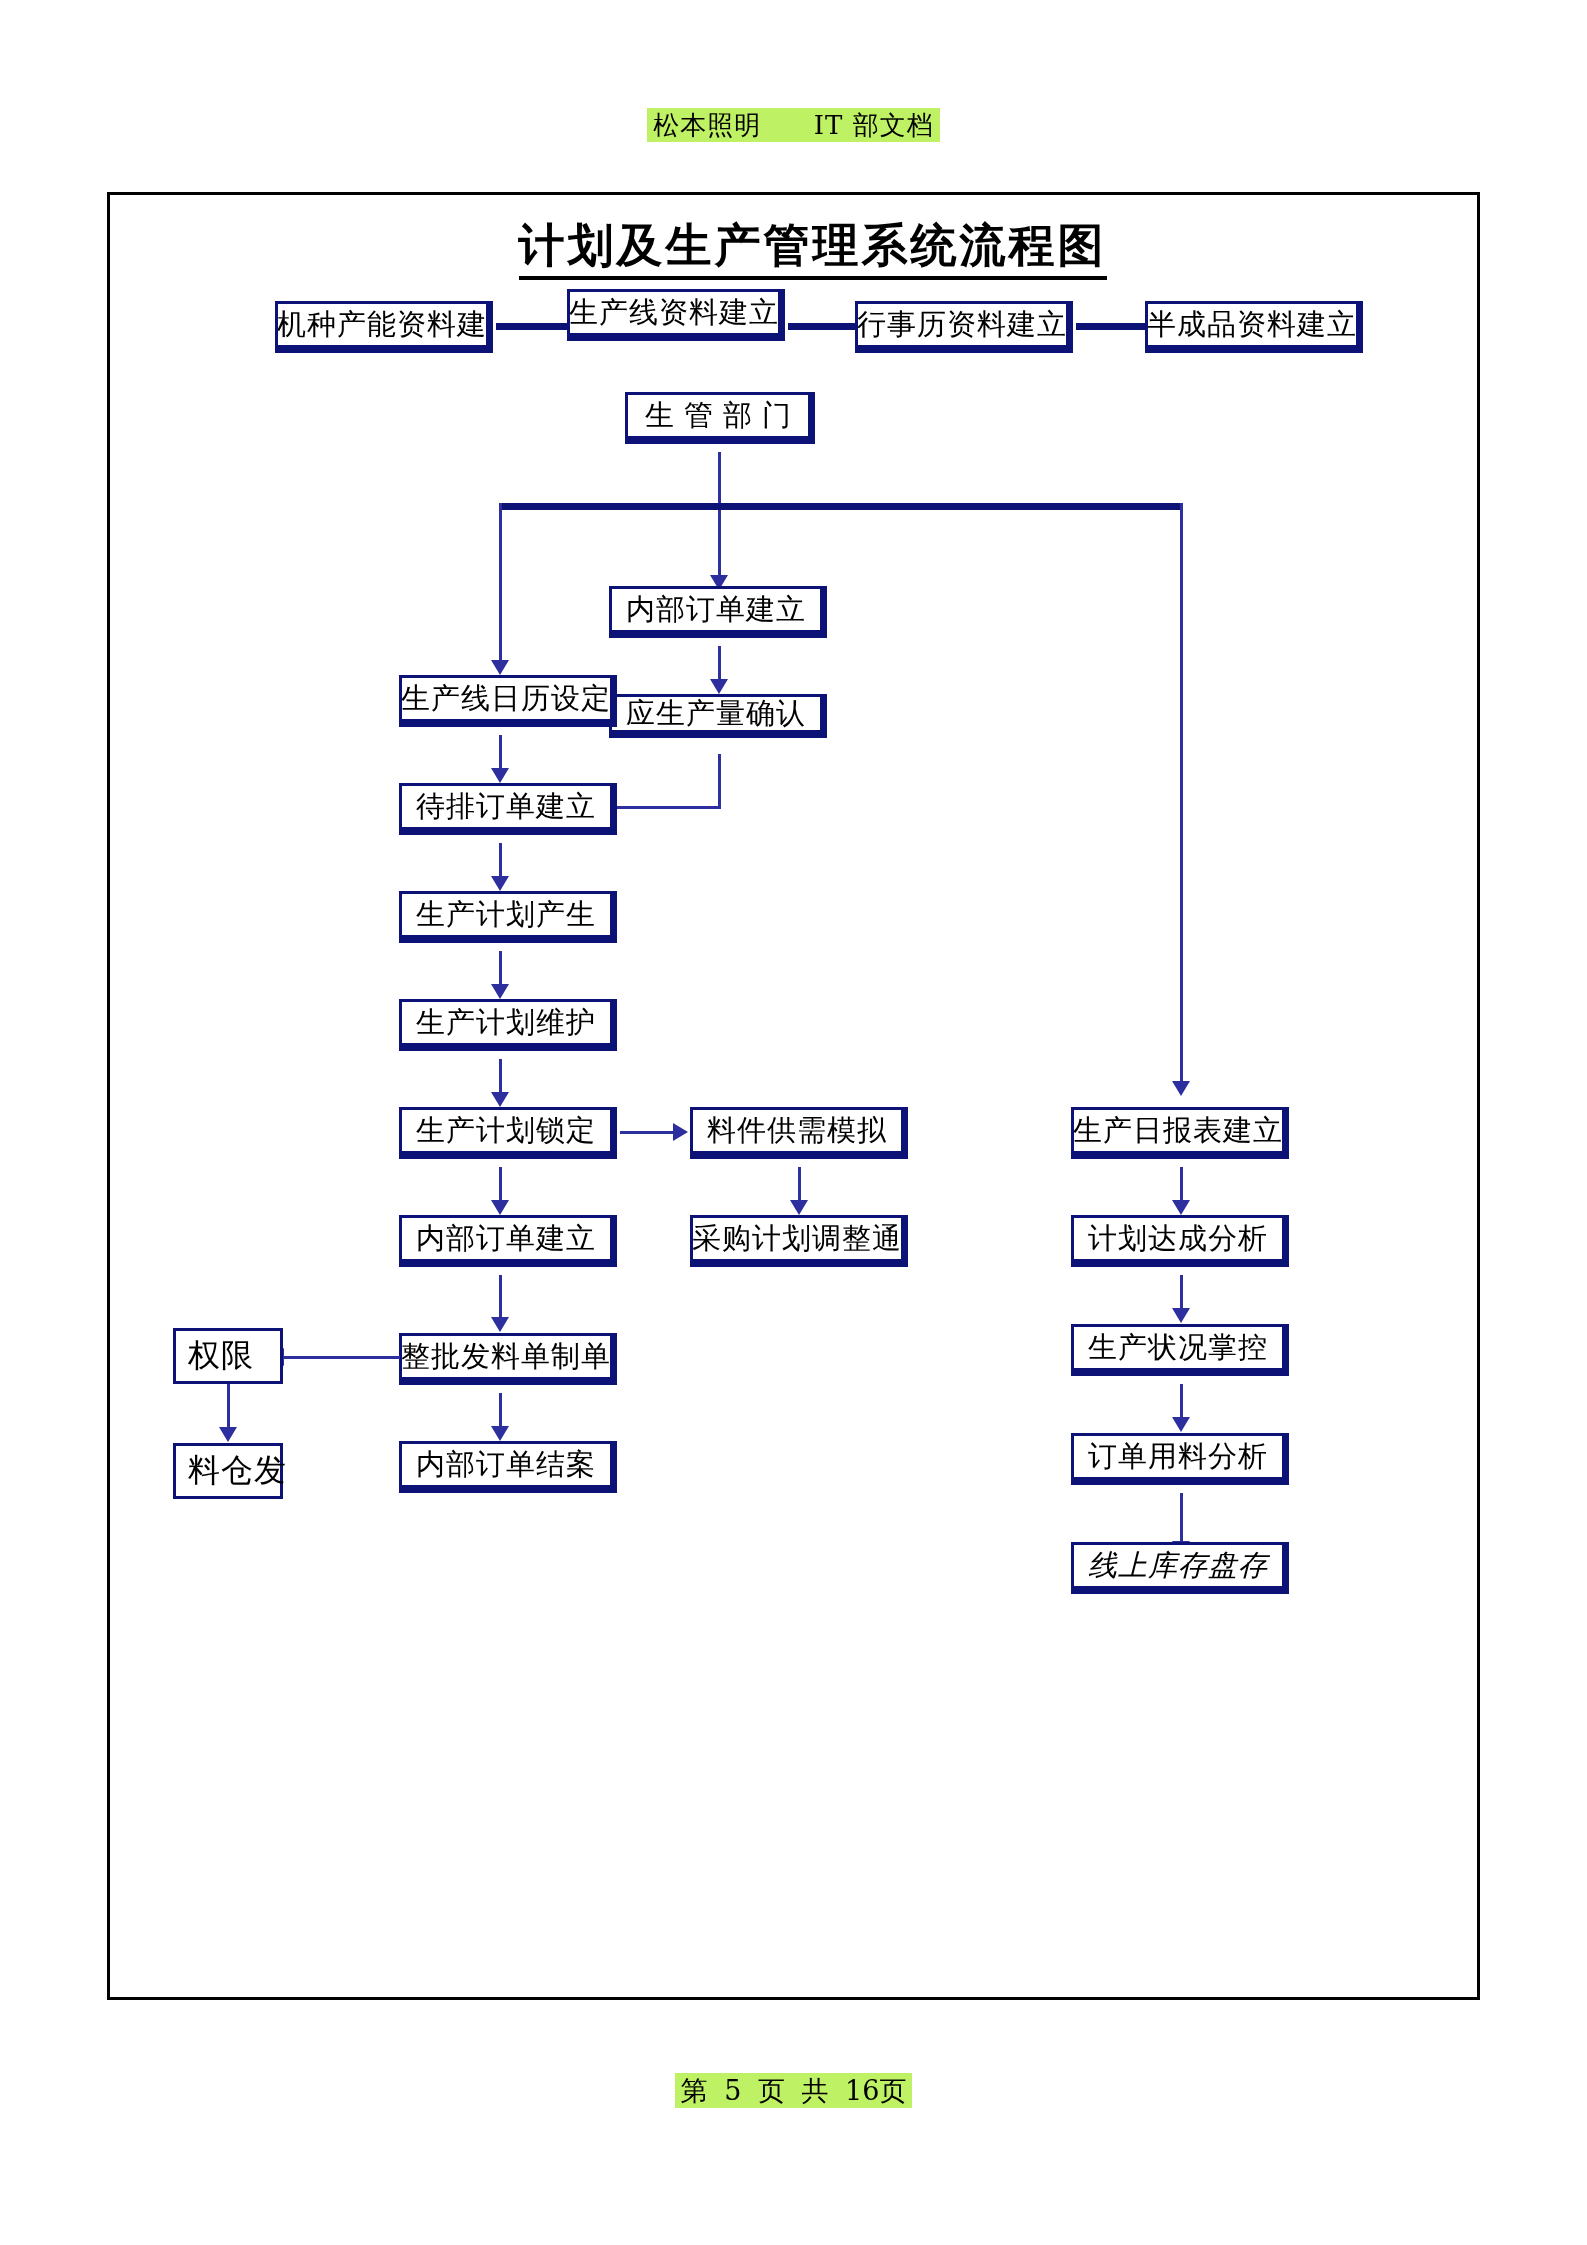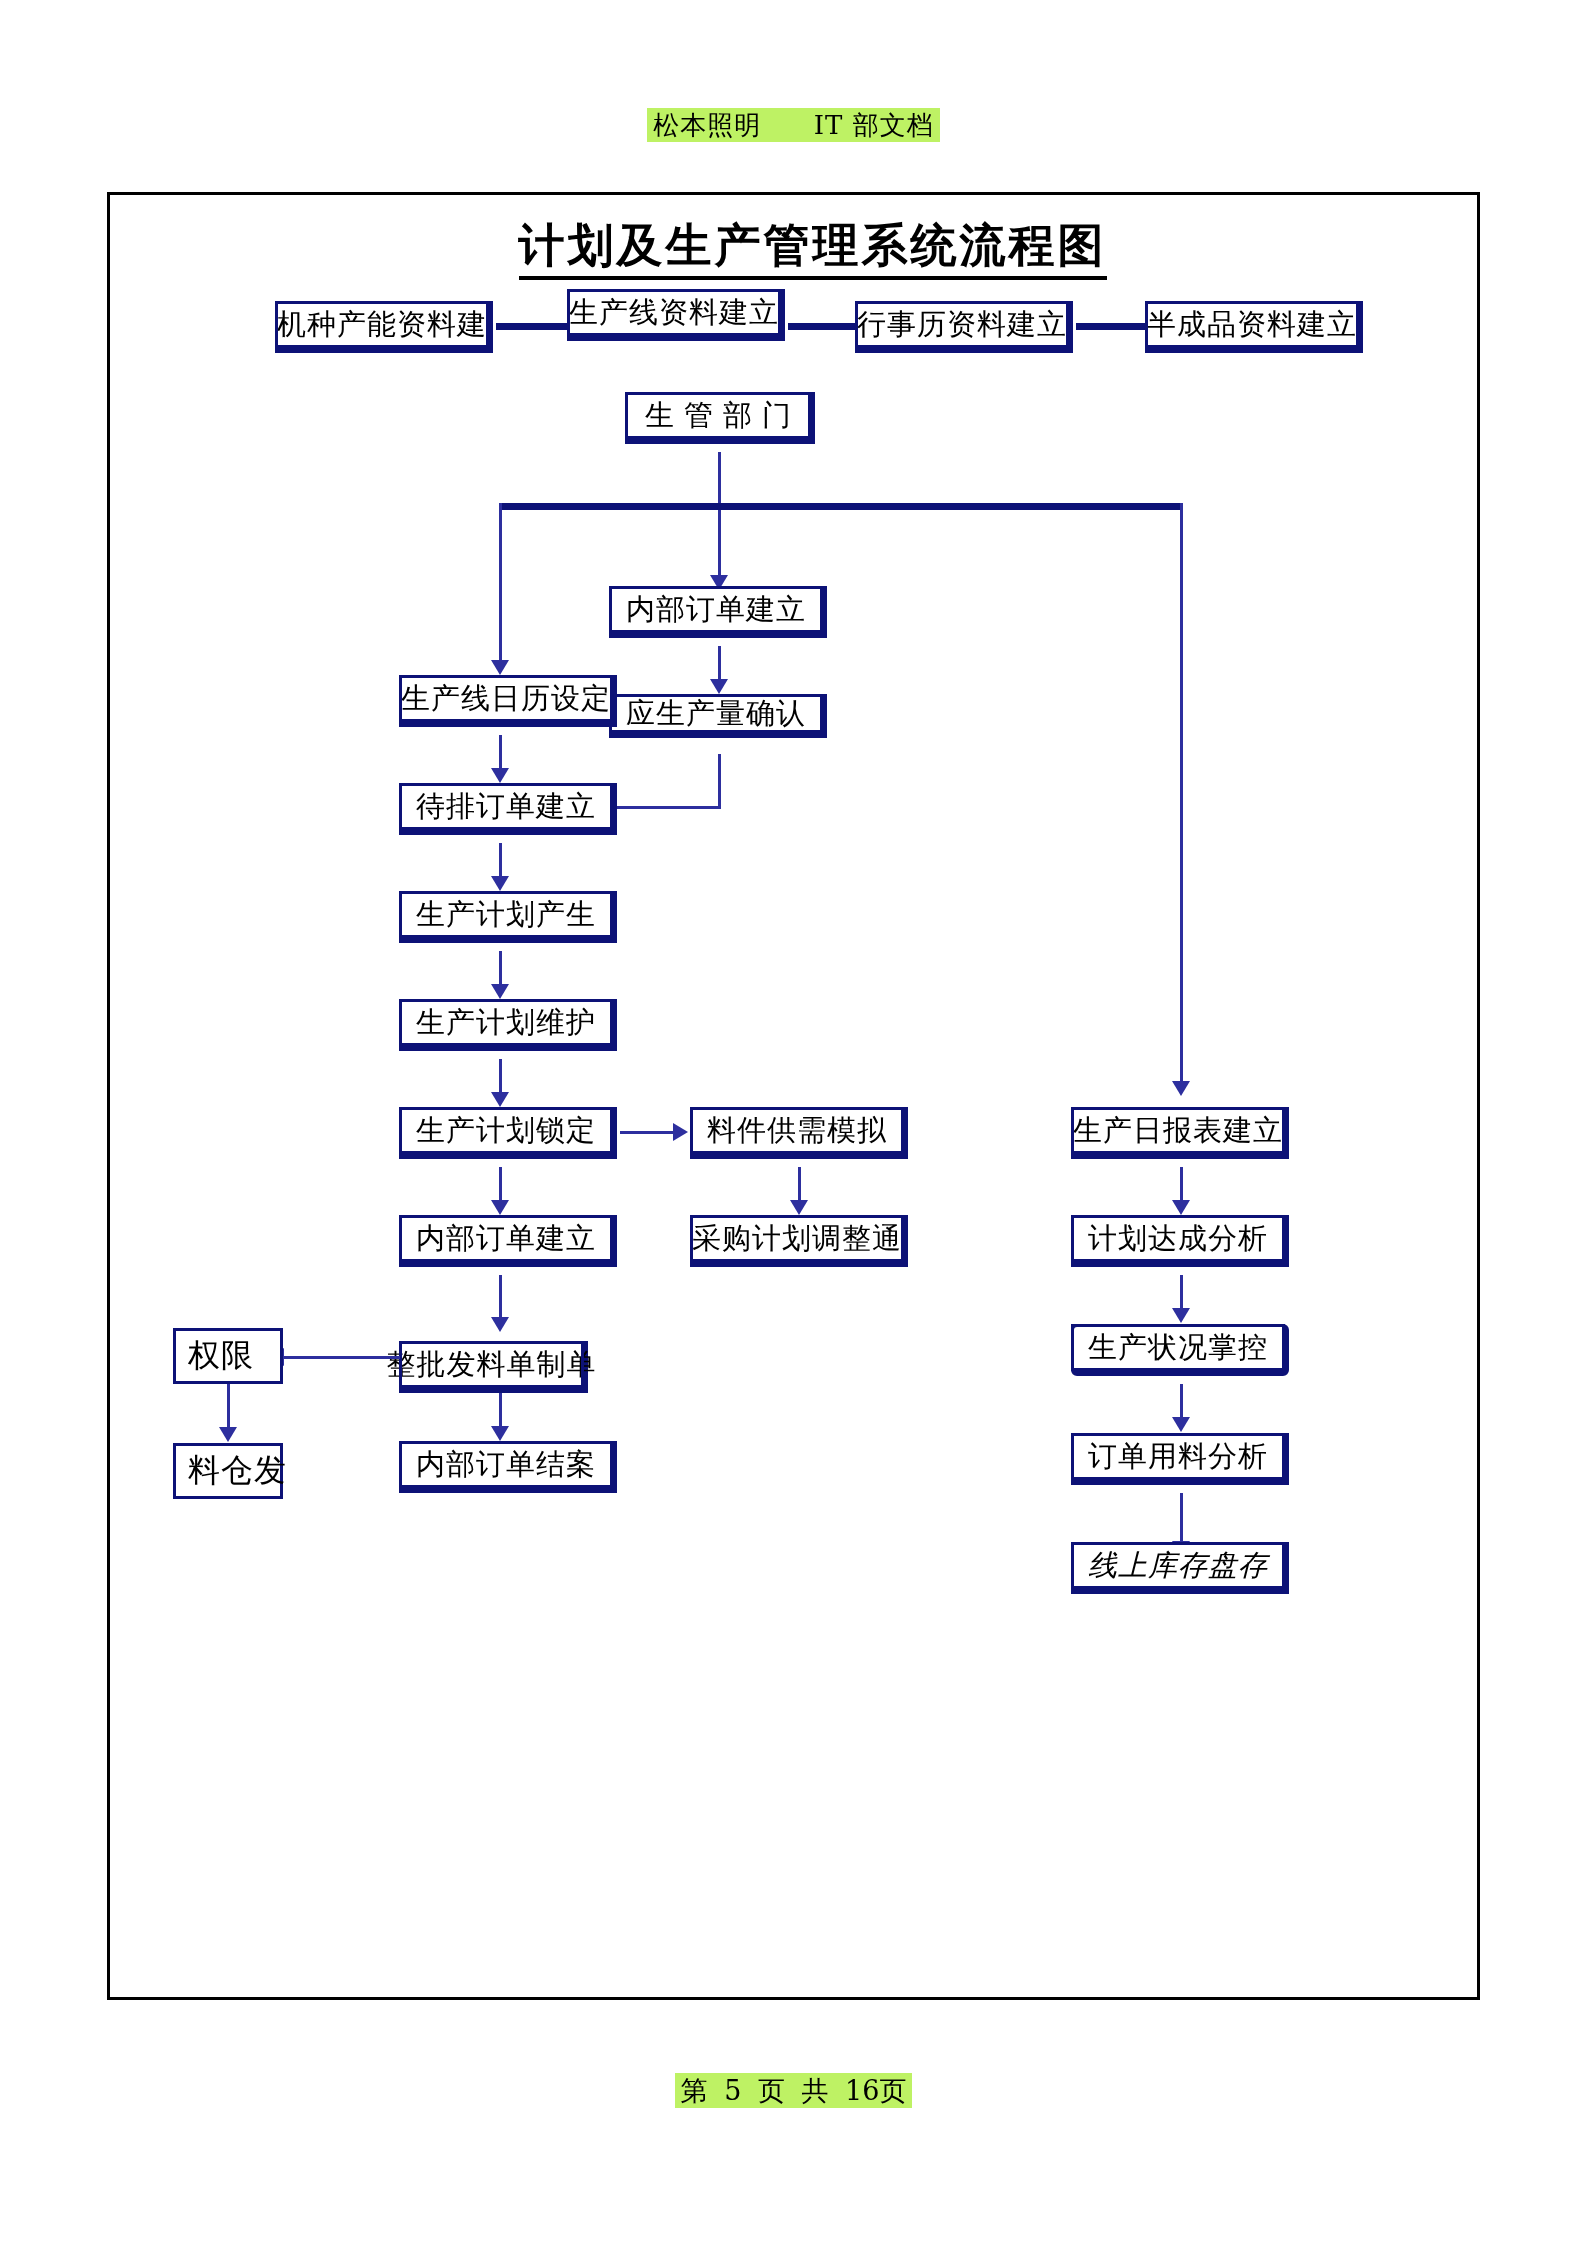--- a/index.html
+++ b/index.html
@@ -251,21 +251,21 @@
 
     <div class="ln v" style="left:389px; top:972px; height:42px;"></div>
     <div class="arrow down" style="left:381px; top:1005px;"></div>
 
     <div class="node main" style="left:289px; top:1020px; width:218px; height:52px;">
       <span>内部订单建立</span>
     </div>
     <div class="ln v" style="left:389px; top:1080px; height:52px;"></div>
     <div class="arrow down" style="left:381px; top:1122px;"></div>
 
-    <div class="node main" style="left:289px; top:1138px; width:189px; height:52px;margin-top:8px;">
+    <div class="node main" style="left:289px; top:1138px; width:218px; height:52px;">
       <span>整批发料单制单</span>
     </div>
 
     <div class="ln h" style="left:172px; top:1161px; width:118px;"></div>
     <div class="arrow left" style="left:159px; top:1153px;"></div>
 
     <div class="ln v" style="left:389px; top:1198px; height:42px;"></div>
     <div class="arrow down" style="left:381px; top:1231px;"></div>
 
     <div class="node main" style="left:289px; top:1246px; width:218px; height:52px;">
@@ -295,21 +295,21 @@
     </div>
     <div class="ln v" style="left:1070px; top:972px; height:42px;"></div>
     <div class="arrow down" style="left:1062px; top:1005px;"></div>
 
     <div class="node main" style="left:961px; top:1020px; width:218px; height:52px;text-align:center;">
       <span>计划达成分析</span>
     </div>
     <div class="ln v" style="left:1070px; top:1080px; height:42px;"></div>
     <div class="arrow down" style="left:1062px; top:1113px;"></div>
 
-    <div class="node main" style="left:961px; top:1129px; width:218px; height:52px;border-radius:6px;">
+    <div class="node main" style="left:961px; top:1129px; width:218px; height:52px;">
       <span>生产状况掌控</span>
     </div>
     <div class="ln v" style="left:1070px; top:1189px; height:42px;"></div>
     <div class="arrow down" style="left:1062px; top:1222px;"></div>
 
     <div class="node main" style="left:961px; top:1238px; width:218px; height:52px;">
       <span>订单用料分析</span>
     </div>
     <div class="ln v" style="left:1070px; top:1298px; height:56px;"></div>
     <div class="arrow down" style="left:1062px; top:1346px;"></div>

